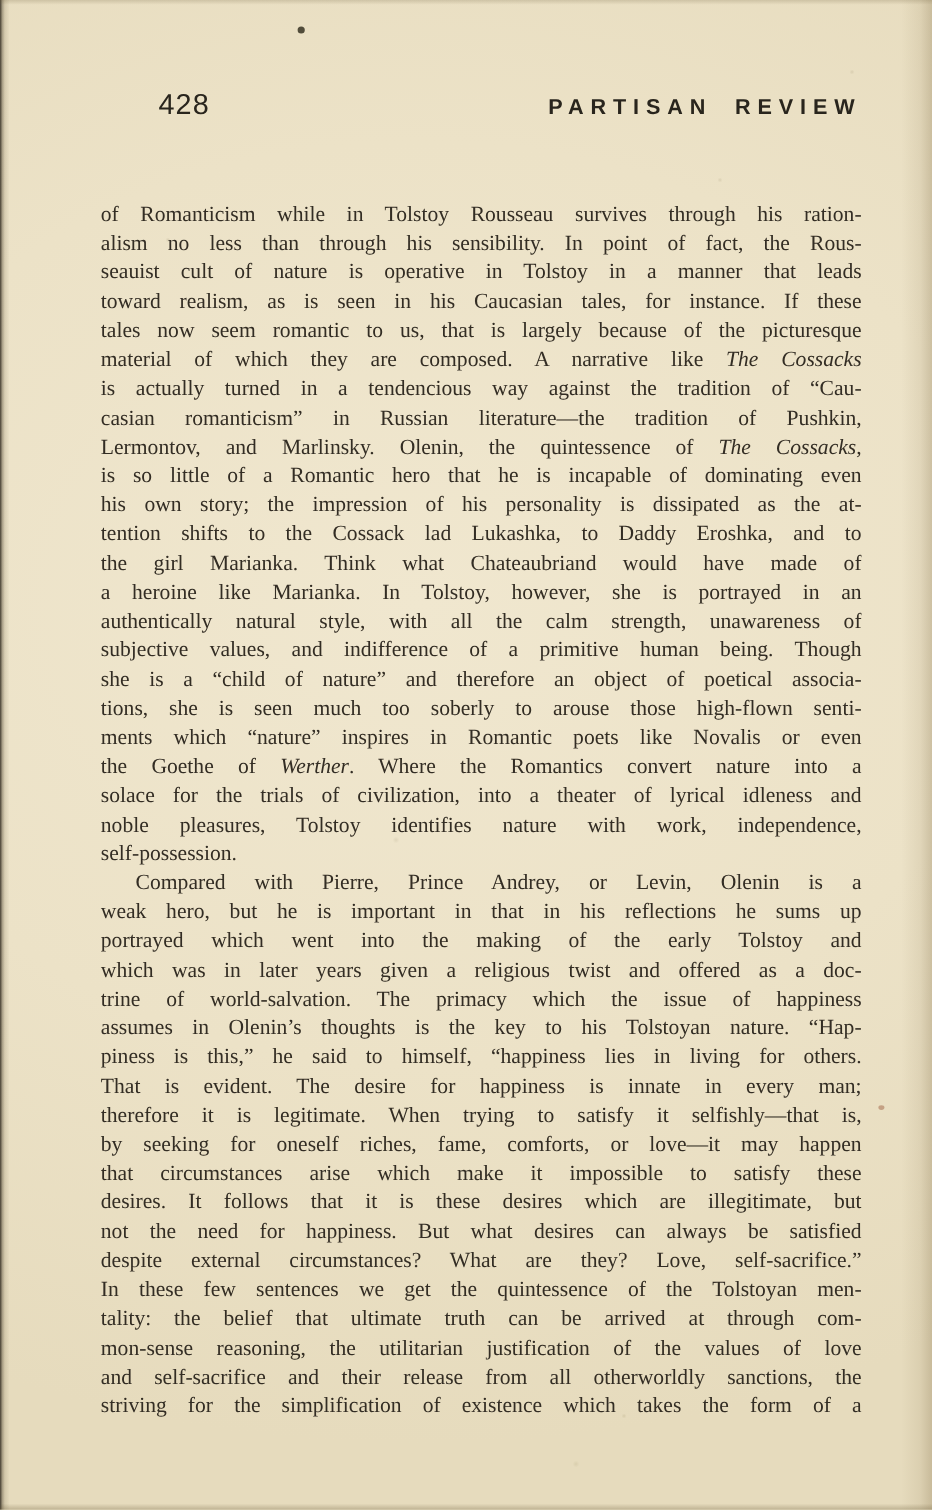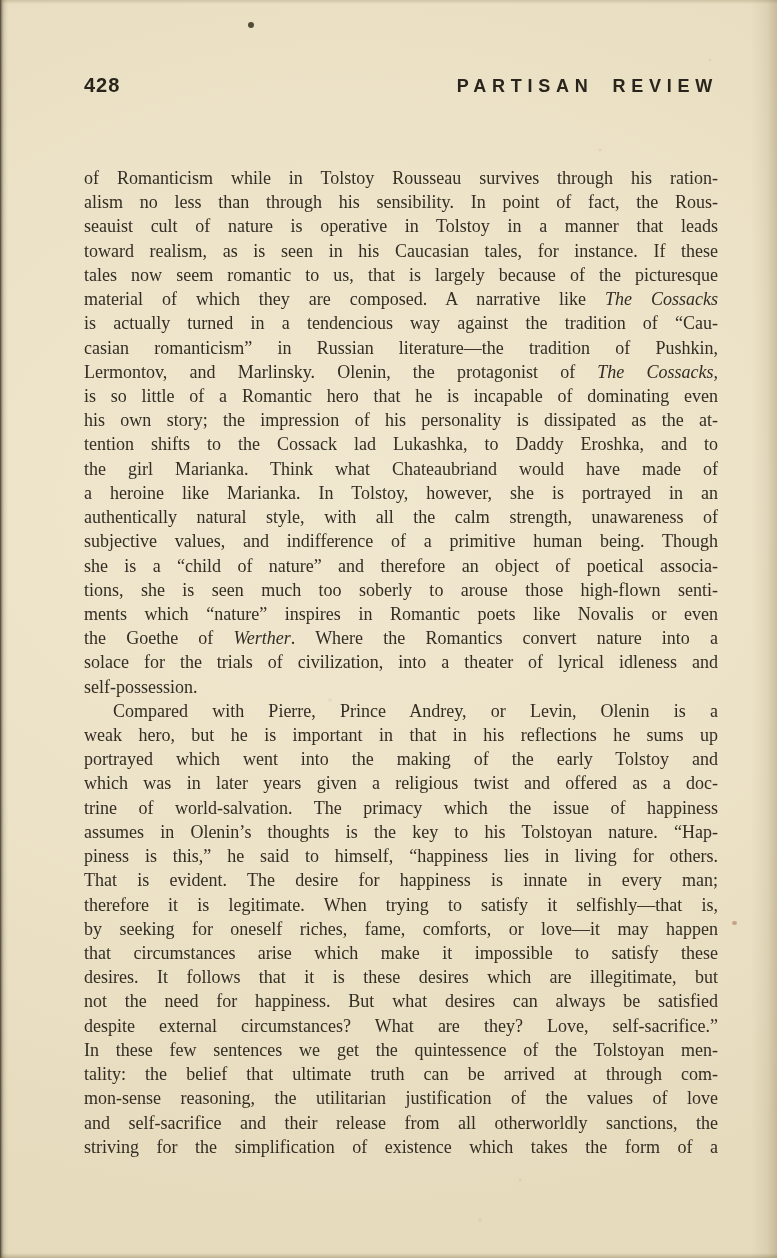--- a/index.html
+++ b/index.html
@@ -49,21 +49,21 @@
     border-radius: 50%; background: rgba(165,110,80,.55);
   }
   
   .running-head {
     position: absolute; left: 84px; top: 74px; width: 634px;
     display: flex; justify-content: space-between; align-items: baseline;
     font-family: "Liberation Sans", sans-serif;
     color: #29251d;
   }
   .page-number {
-    font-size: 20px; font-weight: bold; letter-spacing: 1px;
+    font-size: 24px; font-weight: normal; letter-spacing: 1px; margin-left: 48px;
   }
   .journal-title {
     font-size: 18px; font-weight: bold;
     letter-spacing: 0.32em; word-spacing: 0.45em;
   }
   
   .article-body {
     position: absolute; left: 84px; top: 126px; width: 634px;
     color: #332d24;
     font-size: 18px;
@@ -91,33 +91,34 @@
   <div class="article-body" style="color: rgb(51, 45, 36); margin-top: 40px;">
       <div class="para">
         <div class="line first"><span>of Romanticism while in Tolstoy Rousseau survives through his ration-</span></div>
         <div class="line"><span>alism no less than through his sensibility. In point of fact, the Rous-</span></div>
         <div class="line"><span>seauist cult of nature is operative in Tolstoy in a manner that leads</span></div>
         <div class="line"><span>toward realism, as is seen in his Caucasian tales, for instance. If these</span></div>
         <div class="line"><span>tales now seem romantic to us, that is largely because of the picturesque</span></div>
         <div class="line"><span>material of which they are composed. A narrative like </span><span class="ital">The Cossacks</span></div>
         <div class="line"><span>is actually turned in a tendencious way against the tradition of “Cau-</span></div>
         <div class="line"><span>casian romanticism” in Russian literature—the tradition of Pushkin,</span></div>
-        <div class="line"><span>Lermontov, and Marlinsky. Olenin, the protagonist of </span><span class="ital">The Cossacks,</span></div>
+        <div class="line"><span>Lermontov, and Marlinsky. Olenin, the quintessence of </span><span class="ital">The Cossacks,</span></div>
         <div class="line"><span>is so little of a Romantic hero that he is incapable of dominating even</span></div>
         <div class="line"><span>his own story; the impression of his personality is dissipated as the at-</span></div>
         <div class="line"><span>tention shifts to the Cossack lad Lukashka, to Daddy Eroshka, and to</span></div>
         <div class="line"><span>the girl Marianka. Think what Chateaubriand would have made of</span></div>
         <div class="line"><span>a heroine like Marianka. In Tolstoy, however, she is portrayed in an</span></div>
         <div class="line"><span>authentically natural style, with all the calm strength, unawareness of</span></div>
         <div class="line"><span>subjective values, and indifference of a primitive human being. Though</span></div>
         <div class="line"><span>she is a “child of nature” and therefore an object of poetical associa-</span></div>
         <div class="line"><span>tions, she is seen much too soberly to arouse those high-flown senti-</span></div>
         <div class="line"><span>ments which “nature” inspires in Romantic poets like Novalis or even</span></div>
         <div class="line"><span>the Goethe of </span><span class="ital">Werther</span><span>. Where the Romantics convert nature into a</span></div>
         <div class="line"><span>solace for the trials of civilization, into a theater of lyrical idleness and</span></div>
+        <div class="line"><span>noble pleasures, Tolstoy identifies nature with work, independence,</span></div>
         <div class="line no-j"><span>self-possession.</span></div>
       </div>
       <div class="para indent">
         <div class="line first"><span>Compared with Pierre, Prince Andrey, or Levin, Olenin is a</span></div>
         <div class="line"><span>weak hero, but he is important in that in his reflections he sums up</span></div>
         <div class="line"><span>portrayed which went into the making of the early Tolstoy and</span></div>
         <div class="line"><span>which was in later years given a religious twist and offered as a doc-</span></div>
         <div class="line"><span>trine of world-salvation. The primacy which the issue of happiness</span></div>
         <div class="line"><span>assumes in Olenin’s thoughts is the key to his Tolstoyan nature. “Hap-</span></div>
         <div class="line"><span>piness is this,” he said to himself, “happiness lies in living for others.</span></div>

